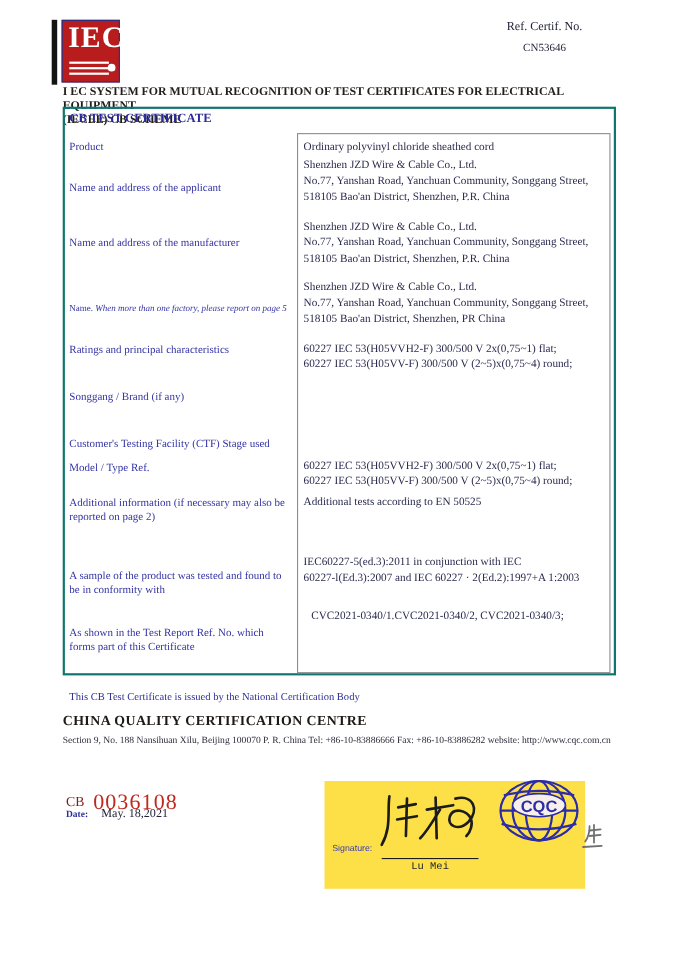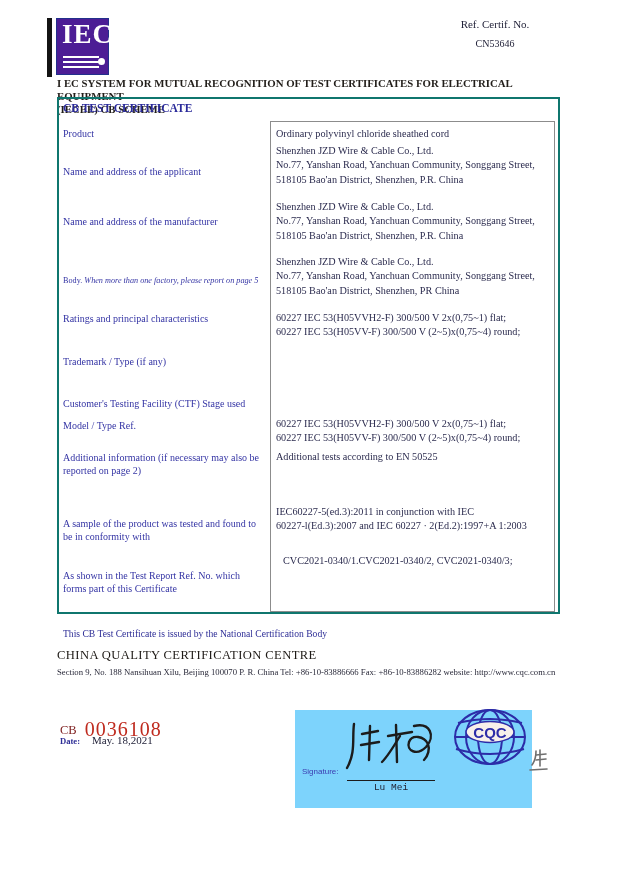--- a/index.html
+++ b/index.html
@@ -3,21 +3,21 @@
 <meta charset="utf-8">
 <style>
   * { margin:0; padding:0; box-sizing:border-box; }
   html,body { width:620px; height:878px; background:#ffffff; }
   body { font-family:"Liberation Serif", serif; color:#26264a; }
   .page { position:relative; width:620px; height:878px; background:#fff; overflow:hidden; }
 
   
   .iec-logo { position:absolute; left:47px; top:18px; display:flex; }
   .iec-spine { width:5px; height:59px; background:#141414; margin-right:4px; }
-  .iec-box { width:53px; height:57px; background:#4c1d95; border:1px solid #22308c; position:relative; }
+  .iec-box { width:53px; height:57px; background:#b91c1c; border:1px solid #22308c; position:relative; }
   .iec-text { position:absolute; left:5px; top:1px; color:#fff; font-weight:bold;
               font-size:27px; line-height:1.1; font-family:"Liberation Serif", serif; letter-spacing:1px; }
   .iec-lines { position:absolute; left:6px; bottom:6px; width:36px; }
   .iec-lines i { display:block; height:2px; background:#fff; margin-top:3px; }
   .iec-dot { position:absolute; right:3px; bottom:9px; width:7px; height:7px; border-radius:50%; background:#fff; }
 
   
   .ref-block { position:absolute; left:430px; top:18px; width:130px; text-align:center;
                font-size:11px; color:#23233a; }
   .ref-value { margin-top:8px; font-size:10px; }
@@ -34,32 +34,32 @@
 
   .lbl { position:absolute; left:4px; width:202px; color:#3434a4; font-size:10px; line-height:1.25; }
   .note-line { position:absolute; left:4px; width:210px; color:#3434a4; font-size:8.2px; }
   .note-line .it { font-style:italic; }
 
   .val { position:absolute; left:5px; width:272px; color:#2b2b4e; font-size:10.2px;
          line-height:1.4; white-space:pre-line; }
 
   
   .issued-line { position:absolute; left:63px; top:628px; color:#2d2d96; font-size:9.6px; }
-  .ncb-name { position:absolute; left:57px; top:648px; color:#1e1a16; font-weight:normal;
+  .ncb-name { position:absolute; left:57px; top:648px; color:#1e1a16; font-weight:bold;
               font-size:12.6px; letter-spacing:0.4px; }
   .ncb-address { position:absolute; left:57px; top:667px; color:#2a2a3a; font-size:8.7px; width:540px; }
   .date-row { position:absolute; left:60px; top:694px;margin-top:36px; }
   .date-label { color:#2d2d96; font-size:8.6px; font-weight:bold; margin-right:8px; }
   .date-value { color:#23233a; font-size:11px; }
   .cb-stamp { position:absolute; left:60px; top:718px; }
   .cb-prefix { color:#7d1d1d; font-size:12.5px; margin-right:4px; vertical-align:2px; }
   .cb-number { color:#bf2a1e; font-size:20px; letter-spacing:1px; }
 
   .photo-region { position:absolute; left:295px; top:710px; width:237px; height:98px;
-                  background:#7dd3fc; }
+                  background:#fde047; }
   .sig-label { position:absolute; left:7px; top:57px; color:#3b3bb0; font-size:8px;
                font-family:"Liberation Sans", sans-serif; }
   .sig-line { position:absolute; left:52px; top:70px; width:88px; border-top:1.5px solid #1c1c1c; }
   .sig-name { position:absolute; left:52px; top:72px; width:88px; text-align:center;
               color:#1e1e2e; font-size:9.5px; font-family:Liberation Mono, monospace; }
   .sig-hand { position:absolute; left:45px; top:6px; }
   .cqc-logo { position:absolute; left:452px; top:707px; }
   .jian-mark { position:absolute; left:527px; top:748px; }
 </style>
 </head>
@@ -90,25 +90,25 @@
     <div>(IECEE) CB SCHEME</div>
   </div>
 
   <div class="cert-box">
     <div class="cert-title">CB TEST CERTIFICATE</div>
 
     <div class="lbl" style="top:29px">Product</div>
     <div class="lbl" style="top:67px">Name and address of the applicant</div>
     <div class="lbl" style="top:117px">Name and address of the manufacturer</div>
     <div class="note-line" style="top:177px">
-      <span>Body.</span>
+      <span>Name.</span>
       <span class="it">When more than one factory, please report on page 5</span>
     </div>
     <div class="lbl" style="top:214px">Ratings and principal characteristics</div>
-    <div class="lbl" style="top:257px">Trademark / Type (if any)</div>
+    <div class="lbl" style="top:257px">Songgang / Brand (if any)</div>
     <div class="lbl" style="top:299px">Customer's Testing Facility (CTF) Stage used</div>
     <div class="lbl" style="top:321px">Model / Type Ref.</div>
     <div class="lbl" style="top:353px">Additional information (if necessary may also be reported on page 2)</div>
     <div class="lbl" style="top:419px">A sample of the product was tested and found to be in conformity with</div>
     <div class="lbl" style="top:471px">As shown in the Test Report Ref. No. which forms part of this Certificate</div>
 
     <div class="value-box">
       <div class="val" style="top:5px">Ordinary polyvinyl chloride sheathed cord</div>
       <div class="val" style="top:22px">Shenzhen JZD Wire &amp; Cable Co., Ltd.
 No.77, Yanshan Road, Yanchuan Community, Songgang Street,

